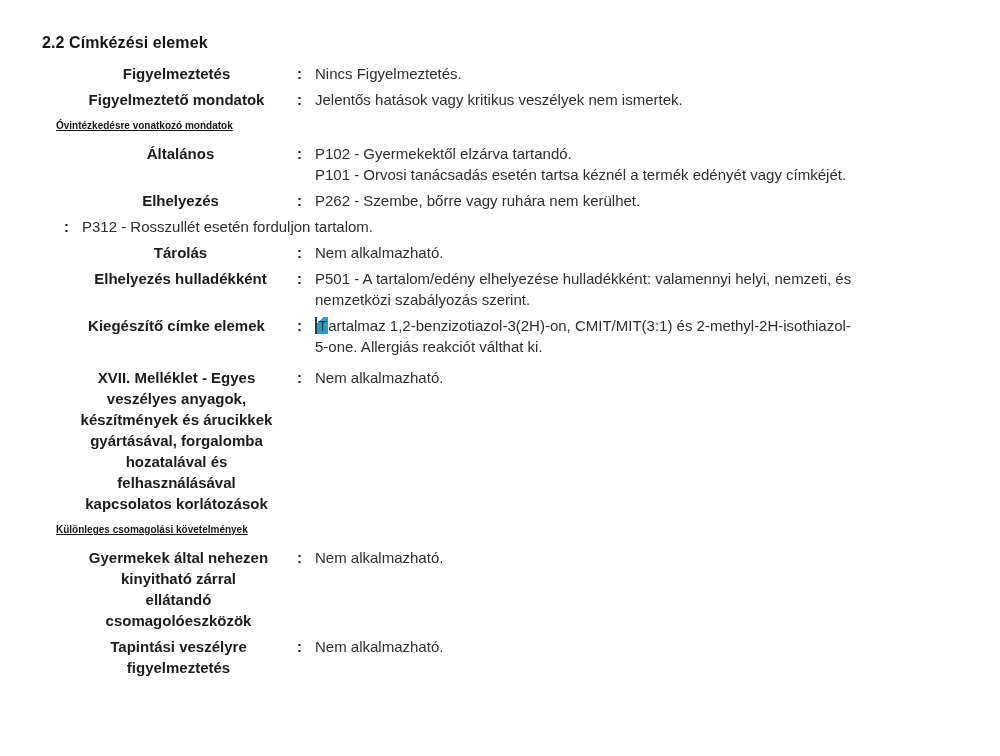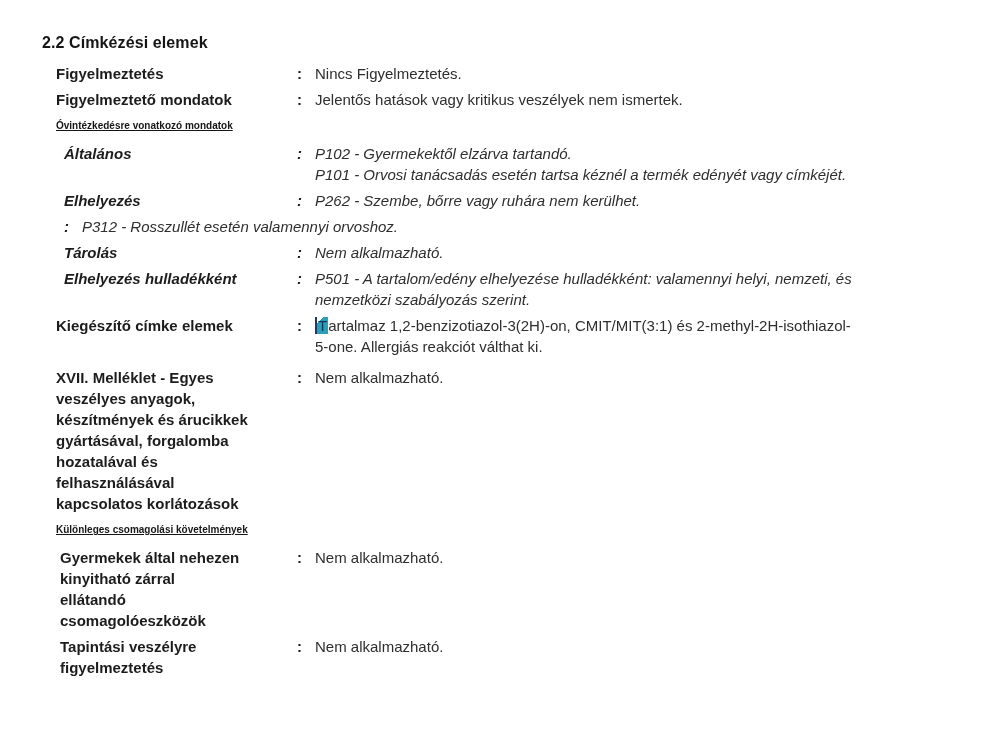--- a/index.html
+++ b/index.html
@@ -28,24 +28,25 @@
     align-items: flex-start;
     margin-bottom: 5px;
     font-size: 15px;
     line-height: 21px;
   }
   .row.gap-after { margin-bottom: 10px; }
   .label-cell {
     font-weight: bold;
     color: #1c1c1c;
     white-space: pre-line;
+    text-align: center;
   }
   .indent1 { margin-left: 14px; }
   .indent1 .label-cell { width: 241px; }
-  .indent2 { margin-left: 22px; font-style: italic; }
+  .indent2 { margin-left: 22px; }
   .indent2 .label-cell { width: 233px; }
   .indent3 { margin-left: 18px; }
   .indent3 .label-cell { width: 237px; }
   .colon-cell {
     font-weight: bold;
     color: #1c1c1c;
     width: 18px;
     flex: 0 0 18px;
   }
   .value-cell {
@@ -101,21 +102,21 @@
   </div>
 
   <div class="row indent2">
     <div class="label-cell">Elhelyezés</div>
     <div class="colon-cell">:</div>
     <div class="value-cell">P262 - Szembe, bőrre vagy ruhára nem kerülhet.</div>
   </div>
 
   <div class="row indent2">
     <div class="colon-cell">:</div>
-    <div class="value-cell">P312 - Rosszullét esetén valamennyi orvoshoz.</div>
+    <div class="value-cell">P312 - Rosszullét esetén forduljon tartalom.</div>
   </div>
 
   <div class="row indent2">
     <div class="label-cell">Tárolás</div>
     <div class="colon-cell">:</div>
     <div class="value-cell">Nem alkalmazható.</div>
   </div>
 
   <div class="row indent2">
     <div class="label-cell">Elhelyezés hulladékként</div>

